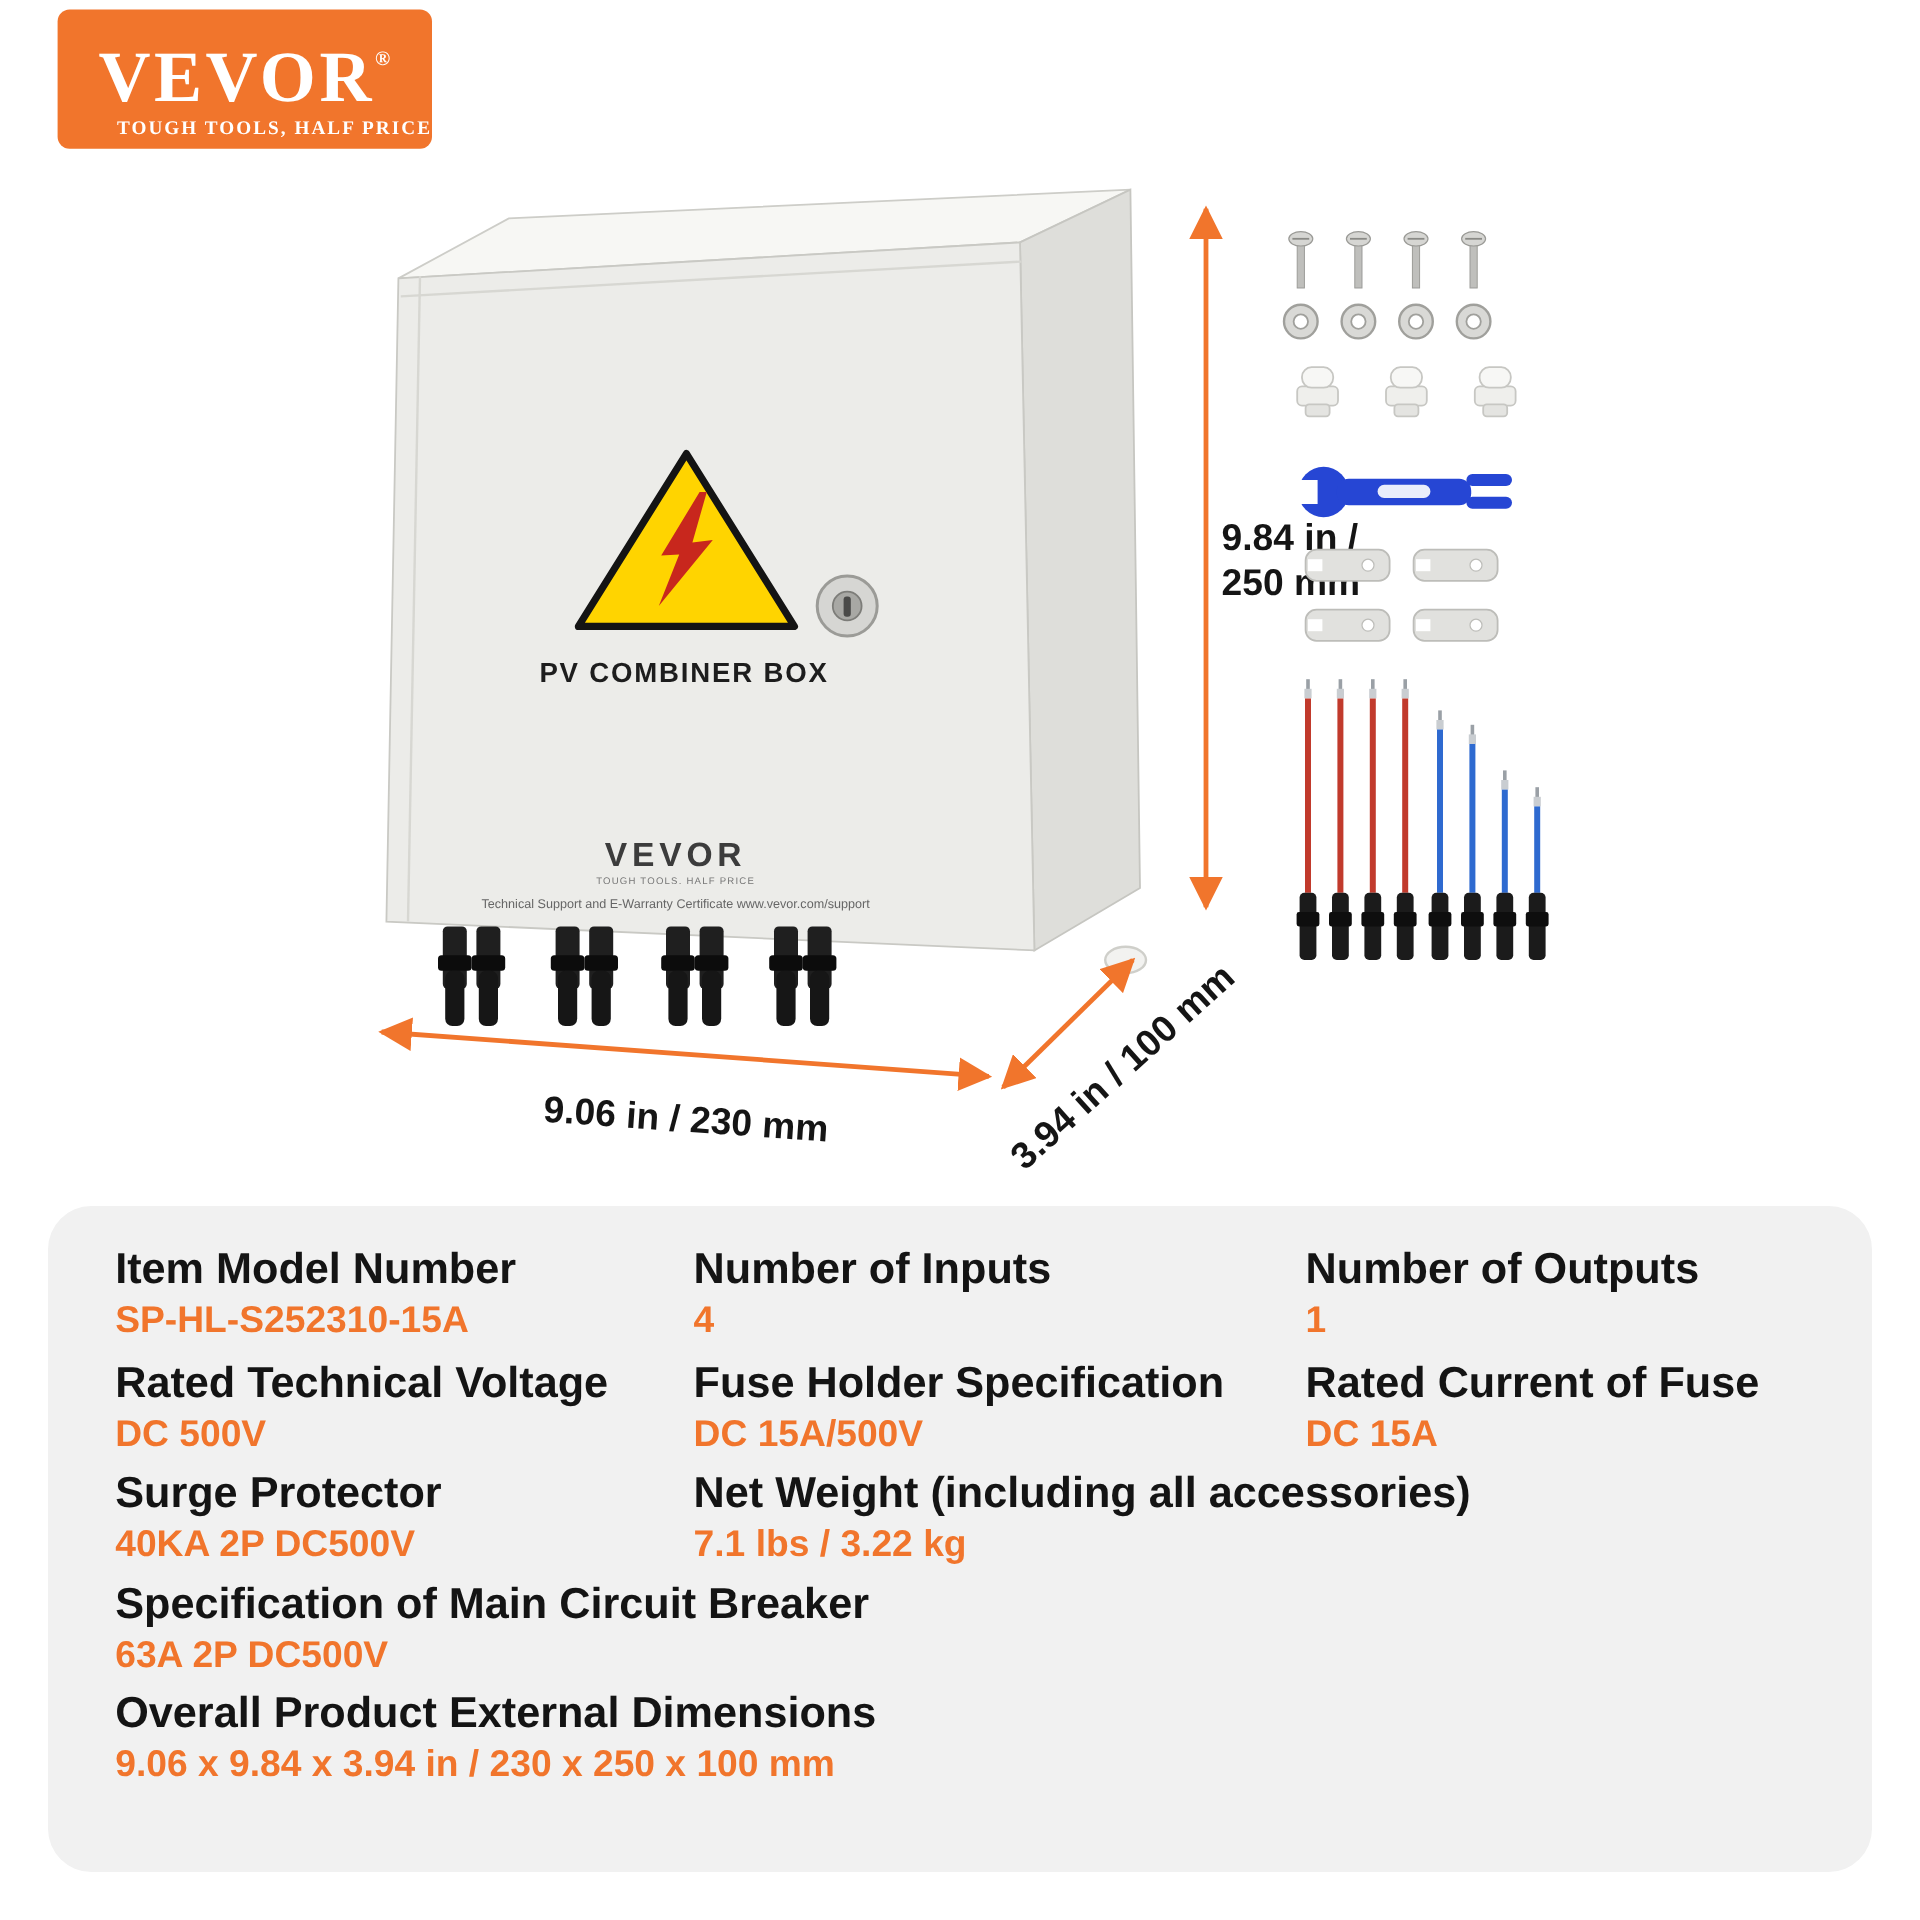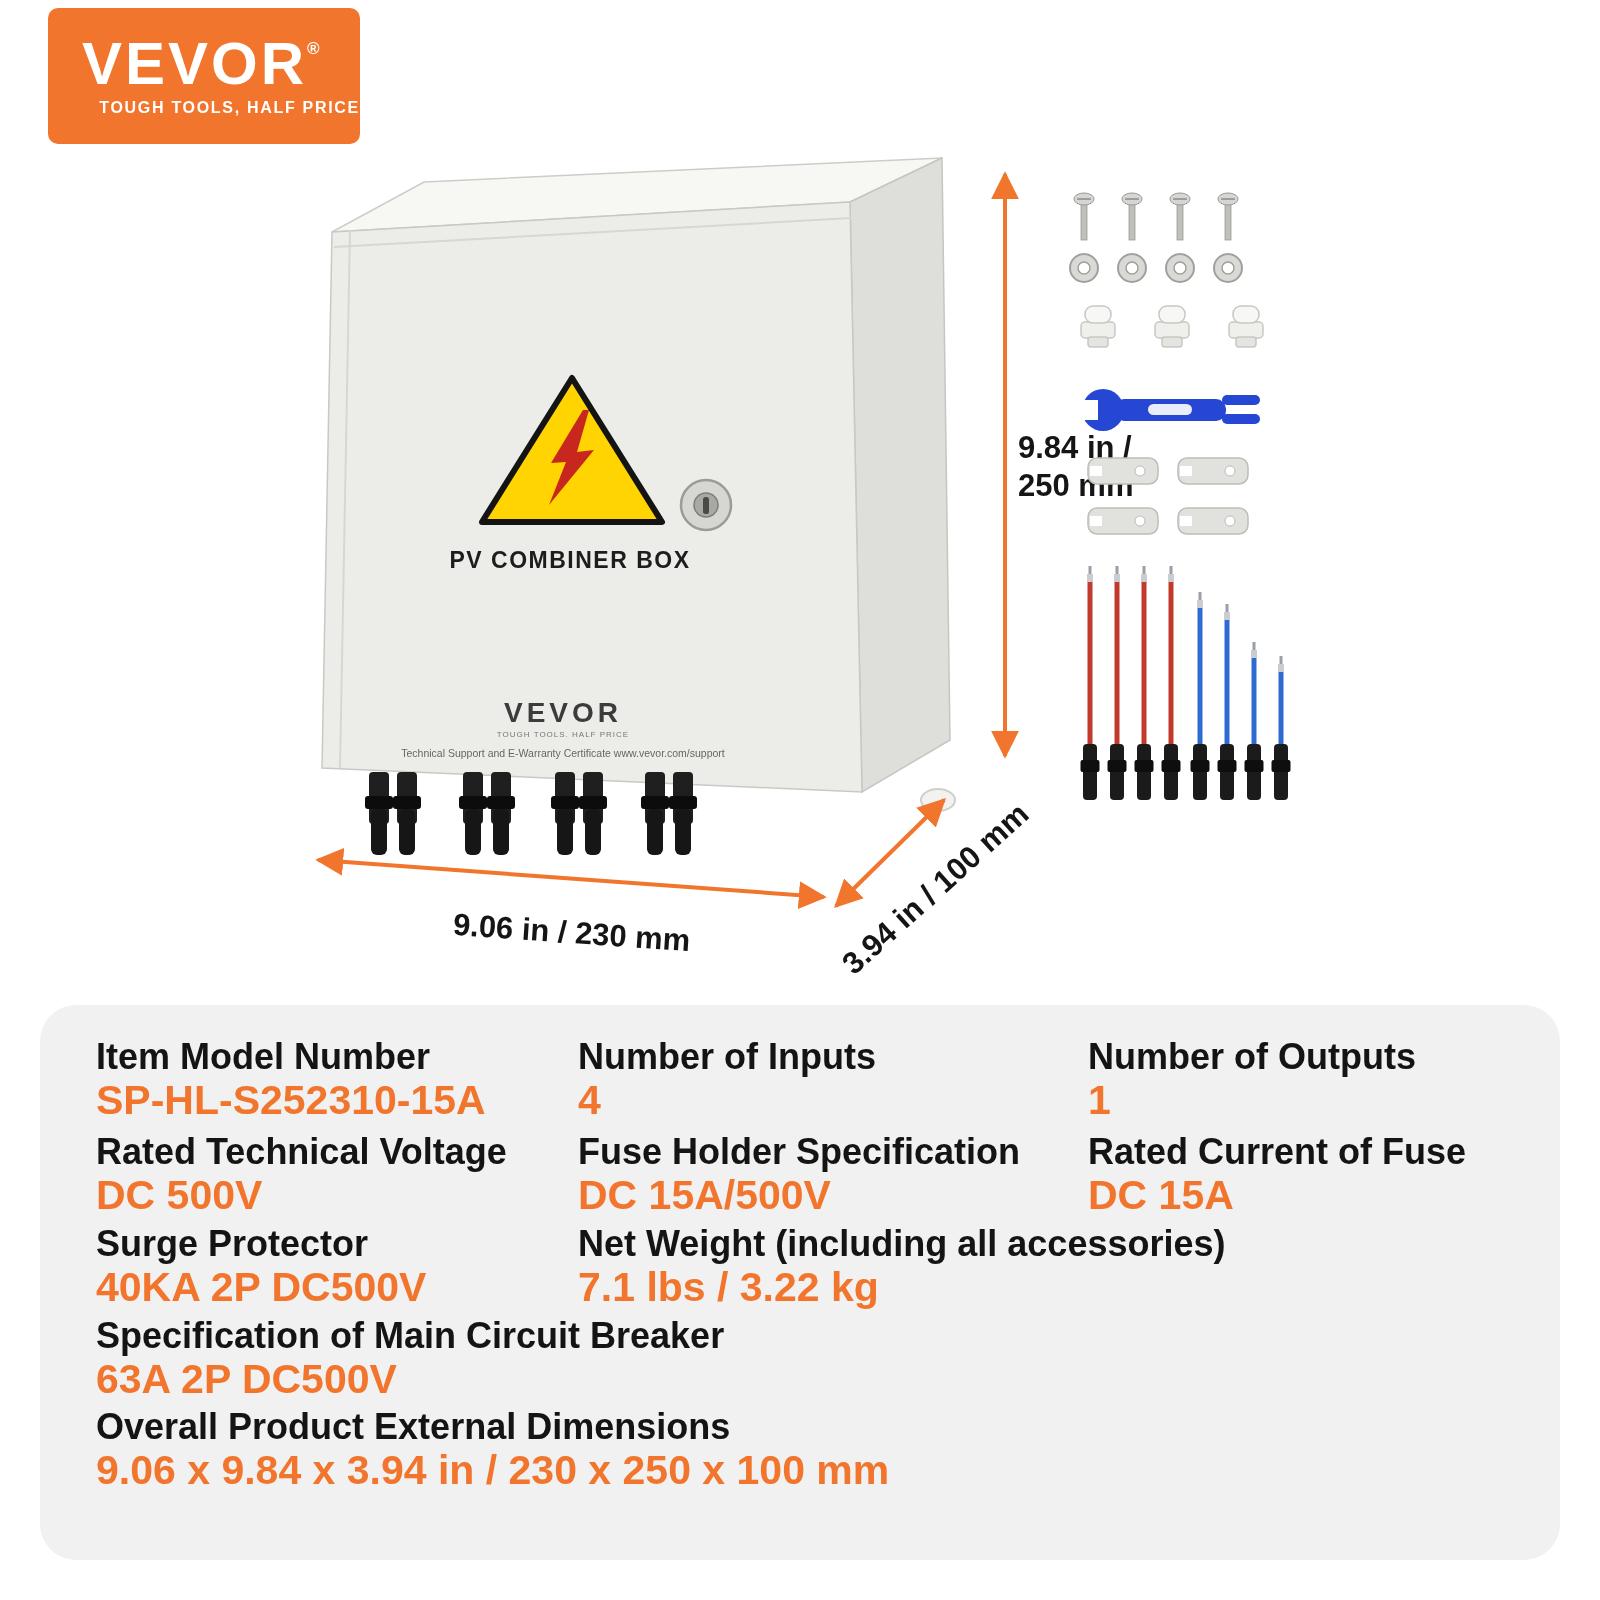--- a/index.html
+++ b/index.html
@@ -6,43 +6,44 @@
   * { box-sizing: border-box; }
   body { margin: 0; background: #ffffff; }
   .page {
     position: relative; width: 1600px; height: 1600px;
     background: #ffffff; overflow: hidden;
     font-family: "Liberation Sans", sans-serif;
   }
 
   
   .logo {
-    position: absolute; left: 48px; top: 8px; width: 312px; height: 136px;
+    position: absolute; left: 48px; top: 8px; width: 312px; height: 116px;
     background: var(--accent); border-radius: 10px; color: #fff;
     padding: 10px 0 0 34px;
+    font-family: Liberation Serif, serif;
   }
   .logo-name { font-size: 60px; font-weight: 800; letter-spacing: 3px; line-height: 62px; }
   .logo-reg  { font-size: 17px; font-weight: 700; vertical-align: 30px; letter-spacing: 0; }
   .logo-tagline { font-size: 16px; font-weight: 700; letter-spacing: 1.7px; margin-top: 4px; text-align: right; }
 
   
   .scene { position: absolute; left: 0; top: 0; }
   .scene text { font-family: "Liberation Sans", sans-serif; }
   .dimline { stroke: var(--accent); stroke-width: 4; fill: none; }
   .arrowhead { fill: var(--accent); }
   .dim-label { font-size: 31px; font-weight: 700; fill: #151515; }
 
   
   .spec-panel {
     position: absolute; left: 40px; top: 1005px; width: 1520px; height: 555px;
     background: #F1F1F1; border-radius: 36px;
   }
   .cell { position: absolute; }
   .cell .label { font-size: 36px; font-weight: 700; color: #141414; line-height: 36px; }
-  .cell .value { font-size: 41px; font-weight: 700; color: var(--accent); line-height: 36px; margin-top: 7px; }
+  .cell .value { font-size: 31px; font-weight: 700; color: var(--accent); line-height: 36px; margin-top: 7px; }
   .c0 { left: 56px;   top: 34px;  width: 470px; }
   .c1 { left: 538px;  top: 34px;  width: 500px; }
   .c2 { left: 1048px; top: 34px;  width: 450px; }
   .c3 { left: 56px;   top: 129px; width: 470px; }
   .c4 { left: 538px;  top: 129px; width: 500px; }
   .c5 { left: 1048px; top: 129px; width: 450px; }
   .c6 { left: 56px;   top: 221px; width: 470px; }
   .c7 { left: 538px;  top: 221px; width: 960px; }
   .c8 { left: 56px;   top: 313px; width: 1400px; }
   .c9 { left: 56px;   top: 404px; width: 1400px; }

